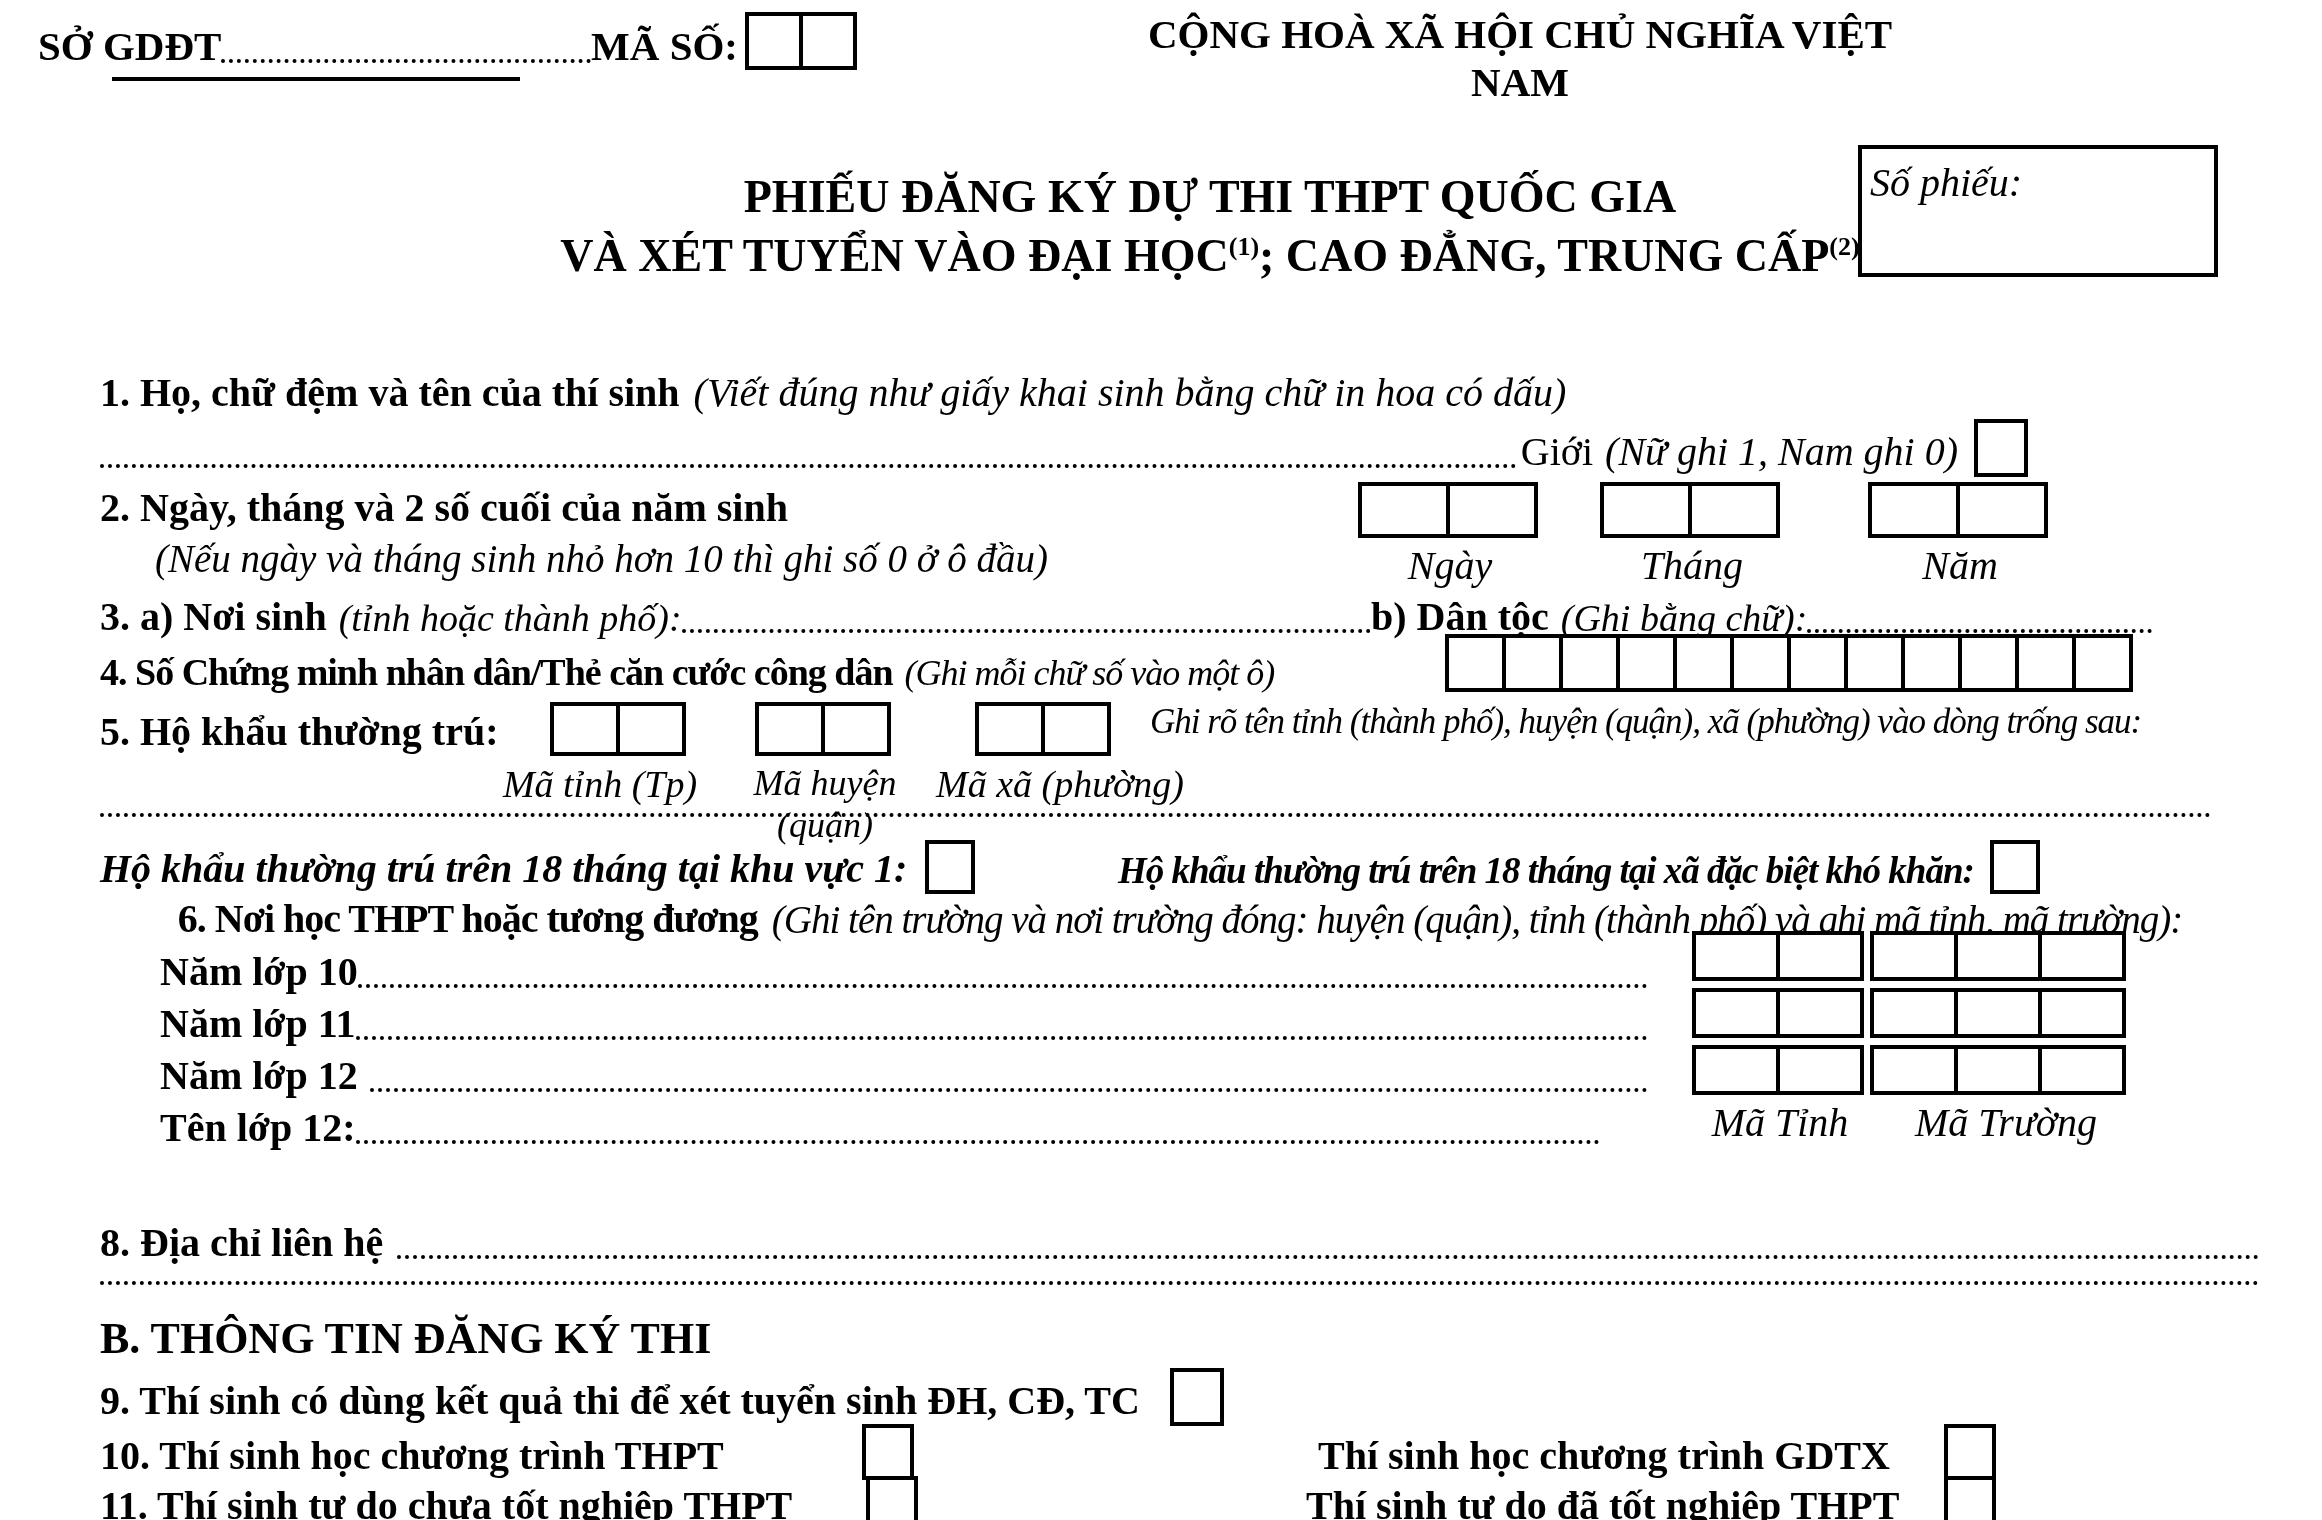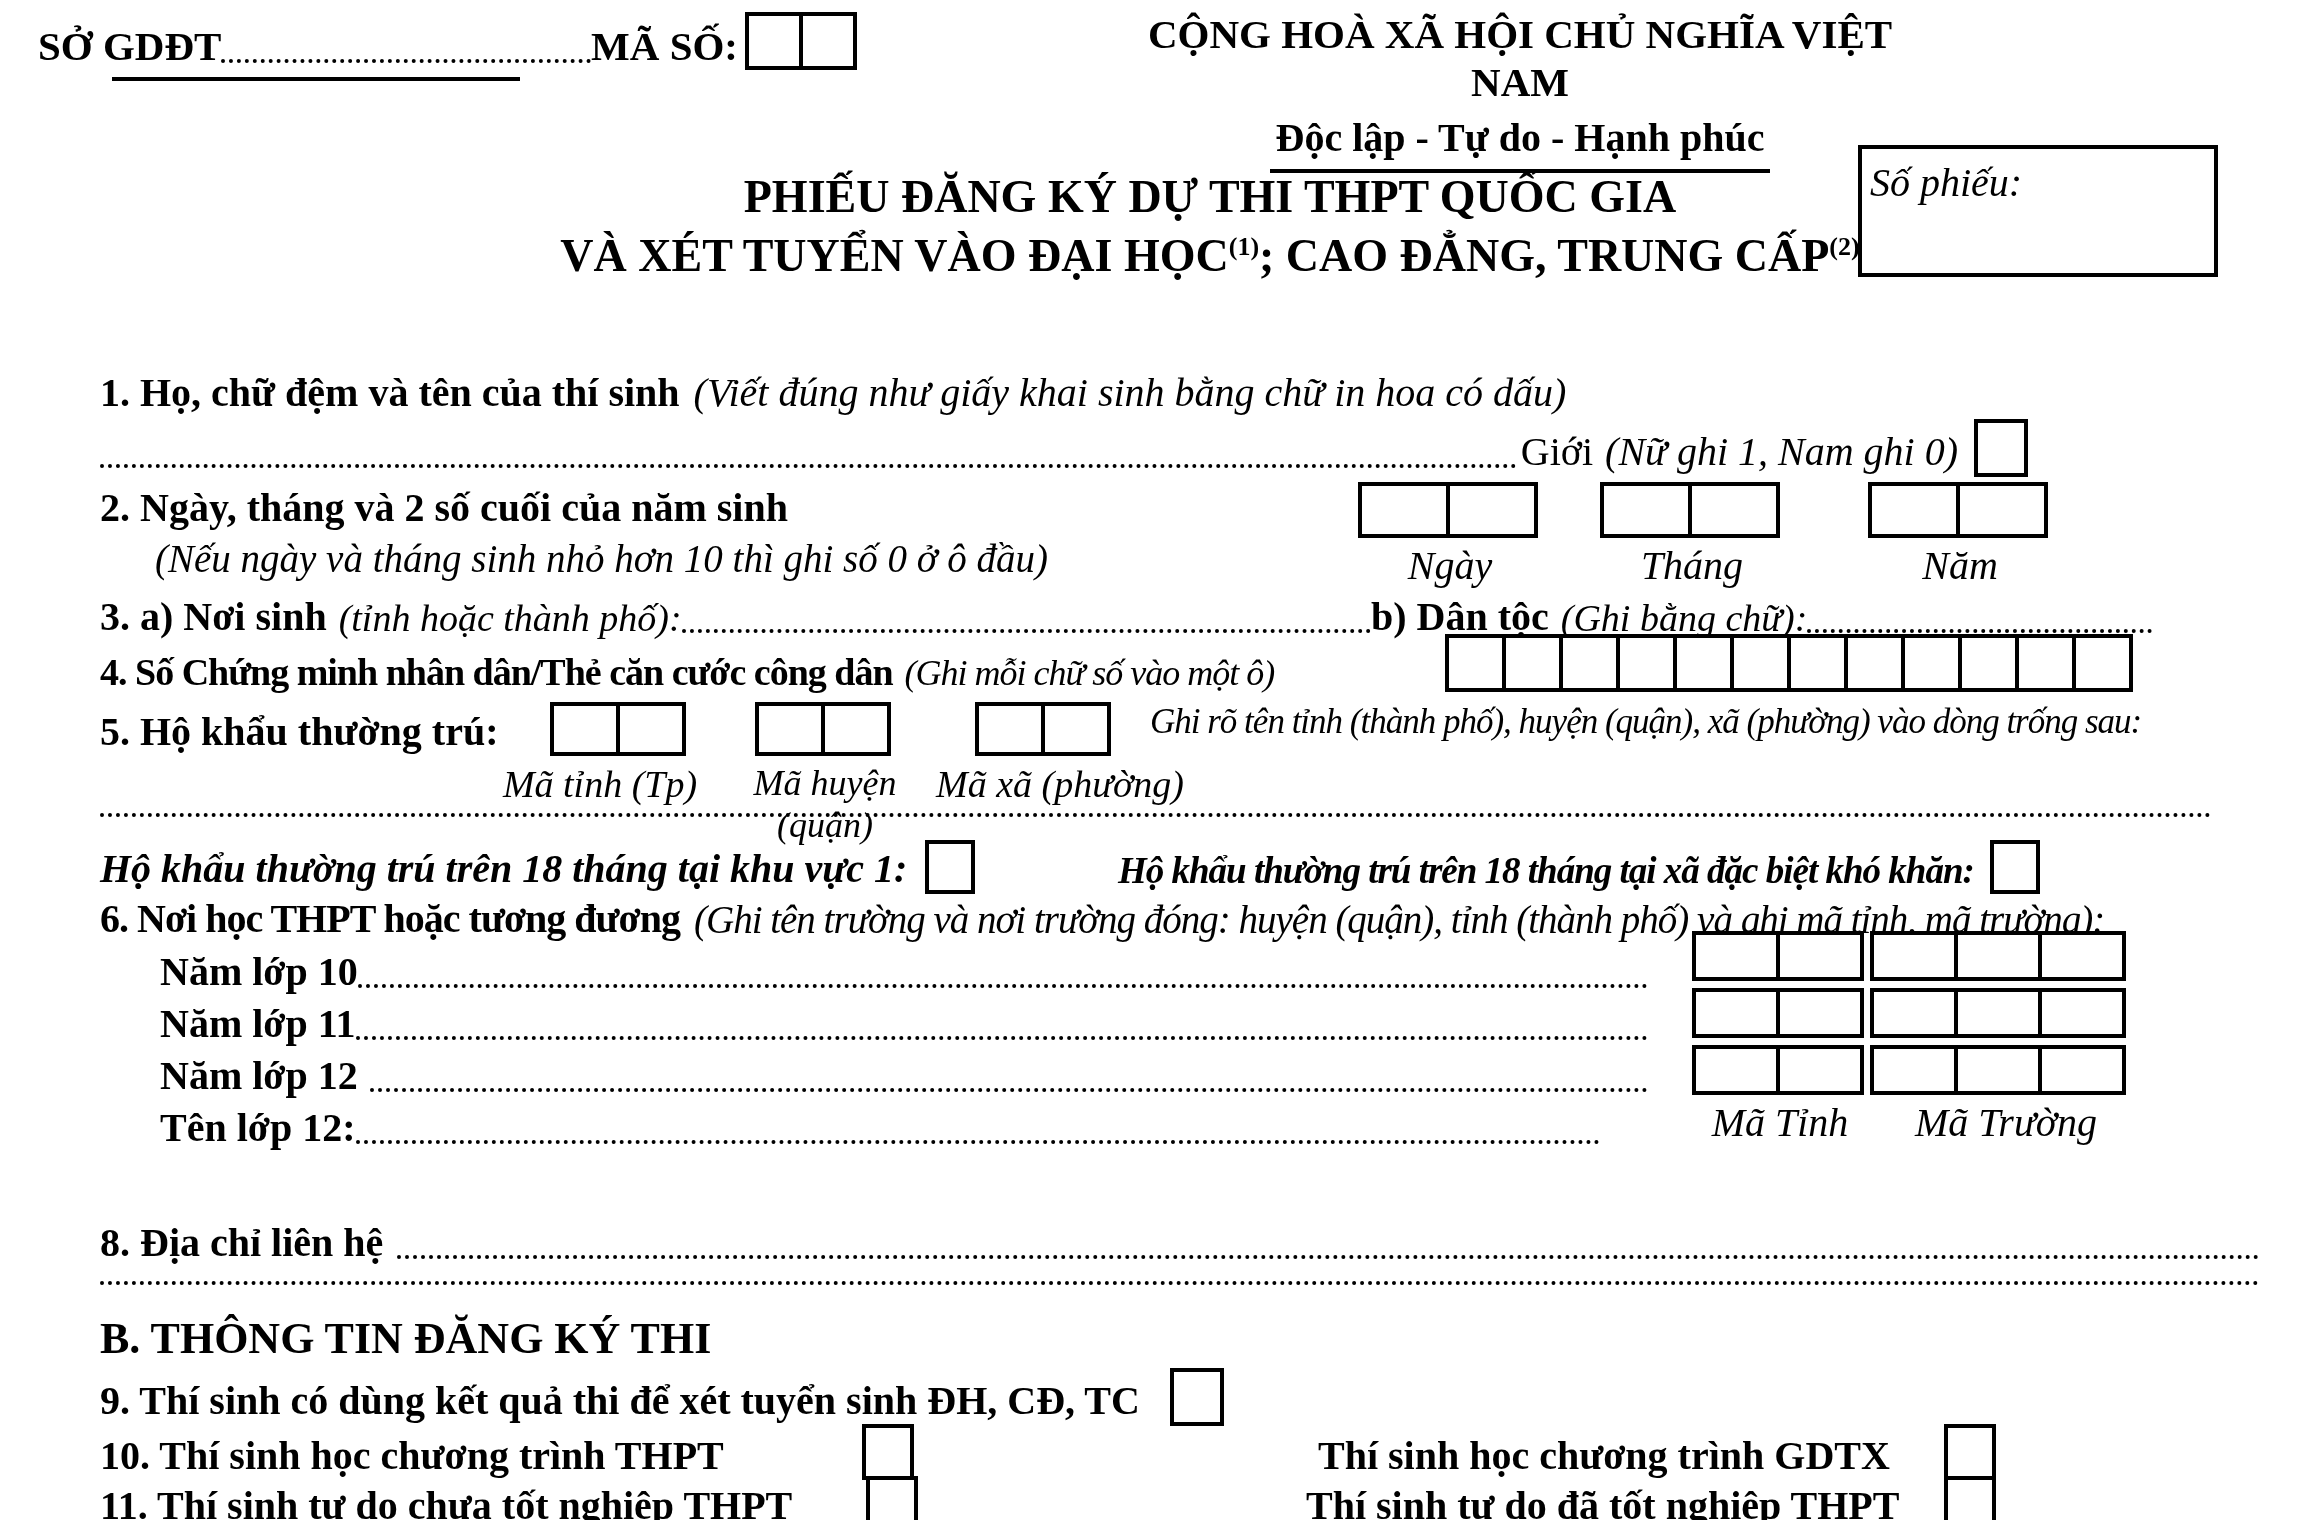--- a/index.html
+++ b/index.html
@@ -1,21 +1,21 @@
 <!DOCTYPE html>
 <html><head>
 <meta charset="utf-8">
 <style>
   html,body{margin:0;padding:0;background:#777;}
   .page{position:relative;width:2322px;height:1520px;background:#fff;color:#000;
         font-family:"Liberation Serif","DejaVu Serif",serif;overflow:hidden;}
   .b{font-weight:700}
   .i{font-style:italic}
   .bi{font-weight:700;font-style:italic}
-  .row{position:absolute;display:flex;align-items:flex-end;white-space:nowrap;font-size:40px;}
+  .row{position:absolute;display:flex;align-items:flex-end;white-space:nowrap;font-size:40px;justify-content:center;}
   .row > span{margin-bottom:2px;}
   .dots{flex:1;border-bottom:4px dotted #000;align-self:flex-end;margin-bottom:9px;min-width:24px;}
   .dots.fixed{flex:none;}
   .cells{display:flex;}
   .cell{box-sizing:border-box;border:4px solid #000;background:#fff;}
   .cells .cell + .cell{margin-left:-4px;}
   .c58 .cell{width:58px;height:58px;}
   .pair .cell{width:92px;height:56px;}
   .idc .cell{width:61px;height:58px;}
   .p5 .cell{width:70px;height:54px;}
@@ -37,21 +37,20 @@
     <span class="b">MÃ SỐ:</span>
   </div>
   <div class="abs" style="top:77px;left:112px;width:408px;height:4px;background:#000;"></div>
   <div class="cells c58 abs" style="top:12px;left:745px;">
       <div class="cell"></div>
       <div class="cell"></div>
     </div>
 
   <div class="abs ctr" style="top:10px;left:1100px;width:840px;">
     <div class="b" style="font-size:41px;">CỘNG HOÀ XÃ HỘI CHỦ NGHĨA VIỆT NAM</div>
-    <div class="b" style="font-size:40px;margin-top:8px;display:inline-block;border-bottom:4px solid #000;padding:0 6px 8px;">Độc lập - Tự do - Hạnh phúc</div>
   </div>
 
   <div class="abs" style="top:145px;left:1858px;width:360px;height:132px;border:4px solid #000;box-sizing:border-box;padding:10px 8px;">
     <span class="i" style="font-size:40px;">Số phiếu:</span>
   </div>
 
   <div class="abs ctr" style="top:170px;left:100px;width:2220px;">
     <div class="b" style="font-size:46px;">PHIẾU ĐĂNG KÝ DỰ THI THPT QUỐC GIA</div>
     <div class="b" style="font-size:46px;margin-top:6px;">
       <span>VÀ XÉT TUYỂN VÀO ĐẠI HỌC</span><sup>(1)</sup><span>; CAO ĐẲNG, TRUNG CẤP</span><sup>(2)</sup>

